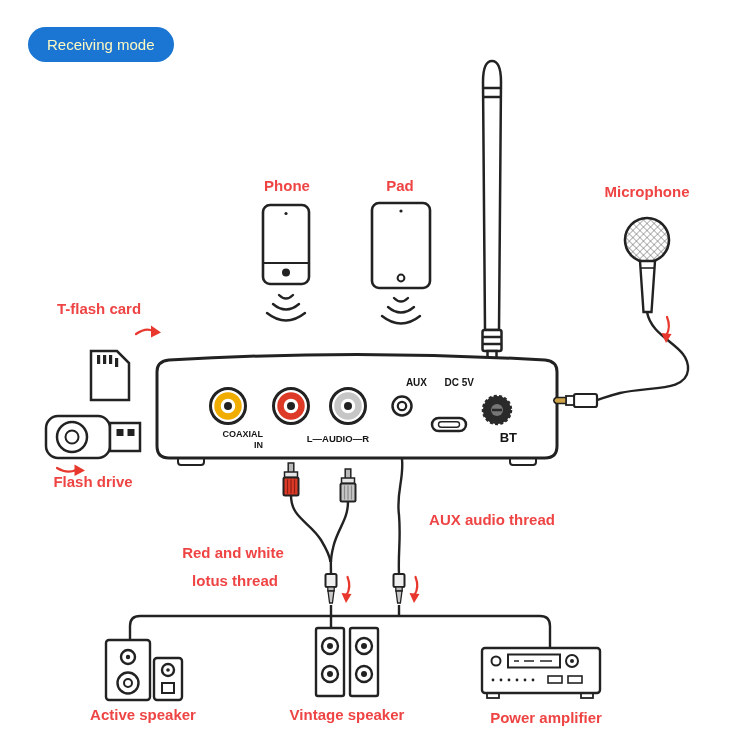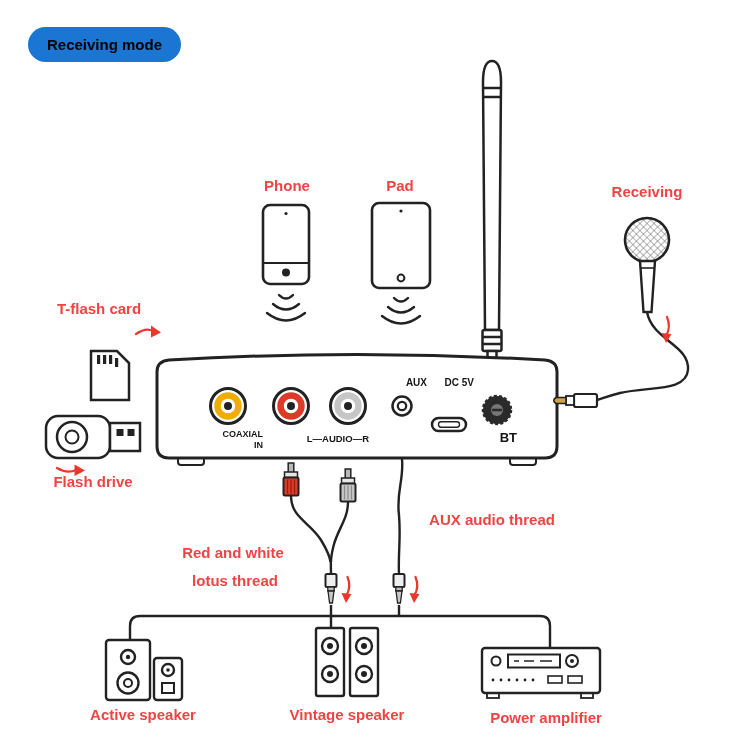--- a/index.html
+++ b/index.html
@@ -1,21 +1,21 @@
 <!DOCTYPE html>
 <html><head>
 <meta charset="utf-8">
 <style>
   html,body{margin:0;padding:0;}
   body{width:750px;height:750px;background:#ffffff;font-family:"Liberation Sans",sans-serif;overflow:hidden;}
   #stage{position:relative;width:750px;height:750px;background:#ffffff;}
   svg.canvas{position:absolute;left:0;top:0;}
   .label{position:absolute;font-size:15px;font-weight:700;color:#ef4444;text-align:center;line-height:1.25;}
   .port-label{position:absolute;font-size:9px;font-weight:700;color:#151515;text-align:right;line-height:1.2;white-space:pre-line;}
-  .badge{position:absolute;left:28px;top:27px;color:#000000;font-size:15px;font-weight:700;padding:9px 19px;border-radius:20px;background:#1a76d2;}
+  .badge{position:absolute;left:28px;top:27px;color:#fef9c3;font-size:15px;font-weight:400;padding:9px 19px;border-radius:20px;background:#1a76d2;}
 </style>
 </head>
 <body>
 
 <div id="stage">
 
   <svg class="canvas" width="750" height="750" viewBox="0 0 750 750">
     <defs>
       <pattern id="mesh" width="5" height="5" patternUnits="userSpaceOnUse" patternTransform="rotate(45 0 0)">
         <path d="M 0 0 H 5 M 0 0 V 5" stroke="#666666" stroke-width="1" fill="none"></path>
@@ -222,21 +222,21 @@
       <circle cx="533" cy="680" r="1.4" fill="#222222" stroke="none"></circle>
       <rect x="548" y="676" width="14" height="7" stroke-width="1.6"></rect>
       <rect x="568" y="676" width="14" height="7" stroke-width="1.6"></rect>
     </g>
   </svg>
 
   <div class="badge" style="background: rgb(26, 118, 210);">Receiving mode</div>
 
   <div class="label" style="left:237px;top:177px;width:100px">Phone</div>
   <div class="label" style="left:350px;top:177px;width:100px">Pad</div>
-  <div class="label" style="left:577px;top:183px;width:140px">Receiving</div>
+  <div class="label" style="left:577px;top:183px;width:140px">Microphone</div>
   <div class="label" style="left:39px;top:300px;width:120px">T-flash card</div>
   <div class="label" style="left:33px;top:473px;width:120px">Flash drive</div>
   <div class="label" style="left:158px;top:544px;width:150px">Red and white</div>
   <div class="label" style="left:160px;top:572px;width:150px">lotus thread</div>
   <div class="label" style="left:407px;top:511px;width:170px">AUX audio thread</div>
   <div class="label" style="left:68px;top:706px;width:150px">Active speaker</div>
   <div class="label" style="left:272px;top:706px;width:150px">Vintage speaker</div>
   <div class="label" style="left:471px;top:709px;width:150px">Power amplifier</div>
 
   <div class="port-label" style="left:193px;top:429px;width:70px">COAXIAL

